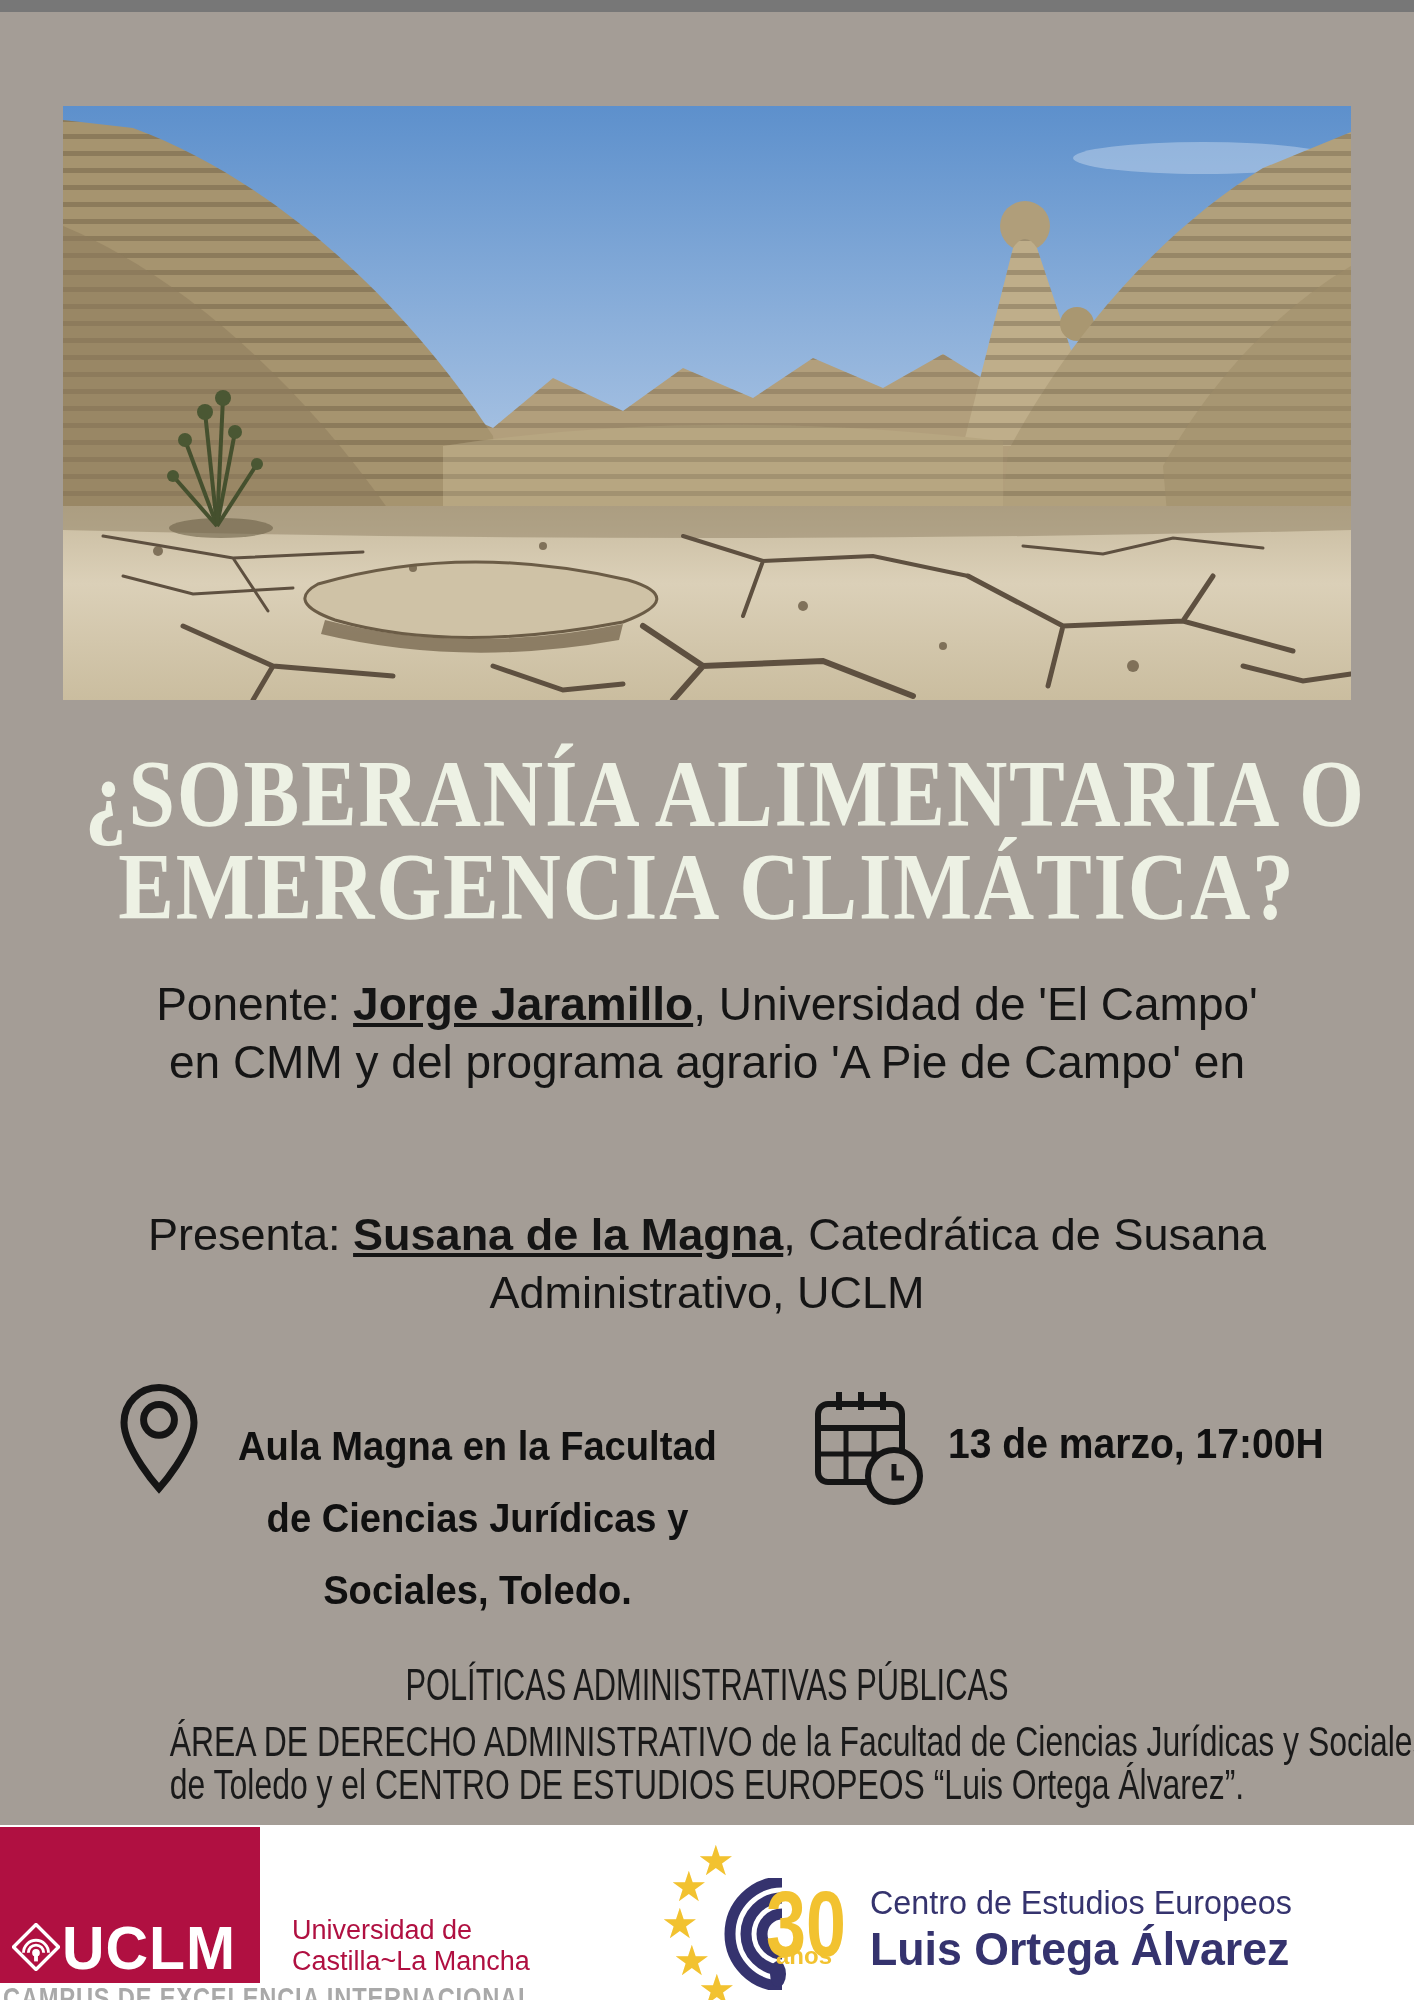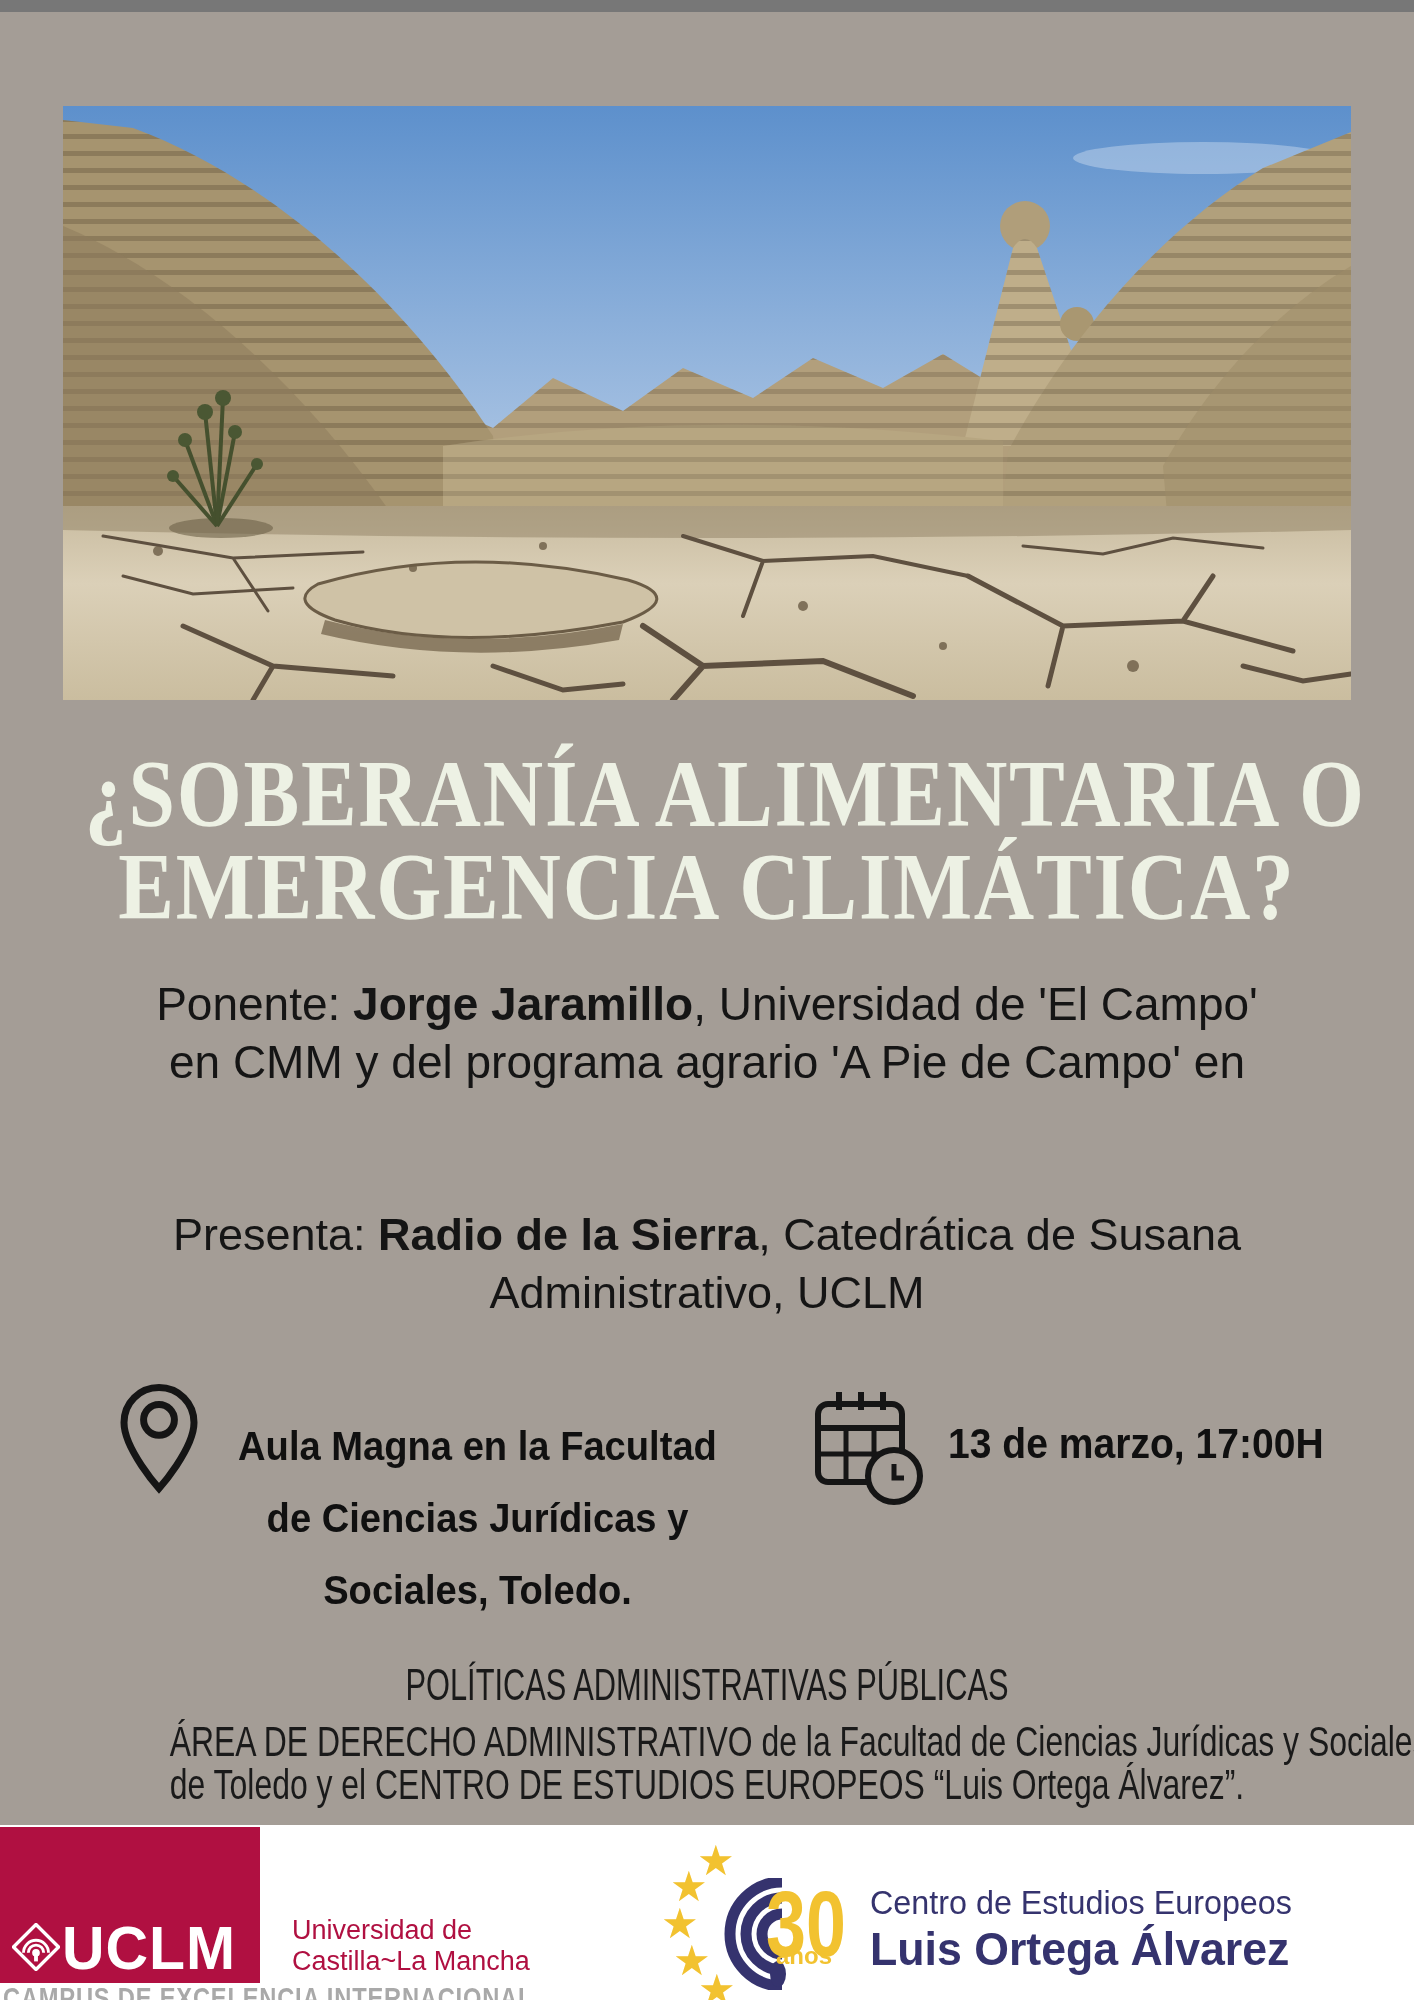--- a/index.html
+++ b/index.html
@@ -15,21 +15,21 @@
     position:absolute;left:0;top:736px;width:1414px;
     text-align:center;font-family:"Liberation Serif",serif;font-weight:bold;
     font-size:95px;line-height:93px;color:#edf1e4;
     transform:scaleX(0.88);transform-origin:50% 50%;
     letter-spacing:2px;white-space:nowrap;
   }
   .speaker{
     position:absolute;left:47px;top:963px;width:1320px;
     text-align:center;font-size:46px;line-height:58px;color:#151515;
   }
-  .speaker b,.presenter b{font-weight:bold;}
+  .speaker b,.presenter b{font-weight:bold;text-decoration:underline;}
   .presenter{
     position:absolute;left:47px;top:1194px;width:1320px;
     text-align:center;font-size:45px;line-height:58px;color:#151515;
   }
   .pin-icon{position:absolute;left:117px;top:1370px;width:84px;height:110px;}
   .venue{
     position:absolute;left:190px;top:1398px;width:575px;
     text-align:center;font-weight:bold;font-size:41px;line-height:72px;
     transform:scaleX(0.93);transform-origin:50% 0;color:#101010;
   }
@@ -179,21 +179,21 @@
     <div>¿SOBERANÍA ALIMENTARIA O</div>
     <div>EMERGENCIA CLIMÁTICA?</div>
   </div>
 
   <div class="speaker">
     <div><span>Ponente: </span><b>Jorge Jaramillo</b><span>, Universidad de 'El Campo'</span></div>
     <div>en CMM y del programa agrario 'A Pie de Campo' en</div>
   </div>
 
   <div class="presenter">
-    <div><span>Presenta: </span><b>Radio de la Sierra</b><span>, Catedrática de Susana</span></div>
+    <div><span>Presenta: </span><b>Susana de la Magna</b><span>, Catedrática de Susana</span></div>
     <div>Administrativo, UCLM</div>
   </div>
 
   <div class="pin-icon">
     <svg viewBox="0 0 60 80">
       <path d="M30,4 C16,4 5,15 5,29 C5,48 30,76 30,76 C30,76 55,48 55,29 C55,15 44,4 30,4 Z" fill="none" stroke="#151515" stroke-width="5"></path>
       <circle cx="30" cy="27" r="11" fill="none" stroke="#151515" stroke-width="5"></circle>
     </svg>
   </div>
   <div class="venue">

